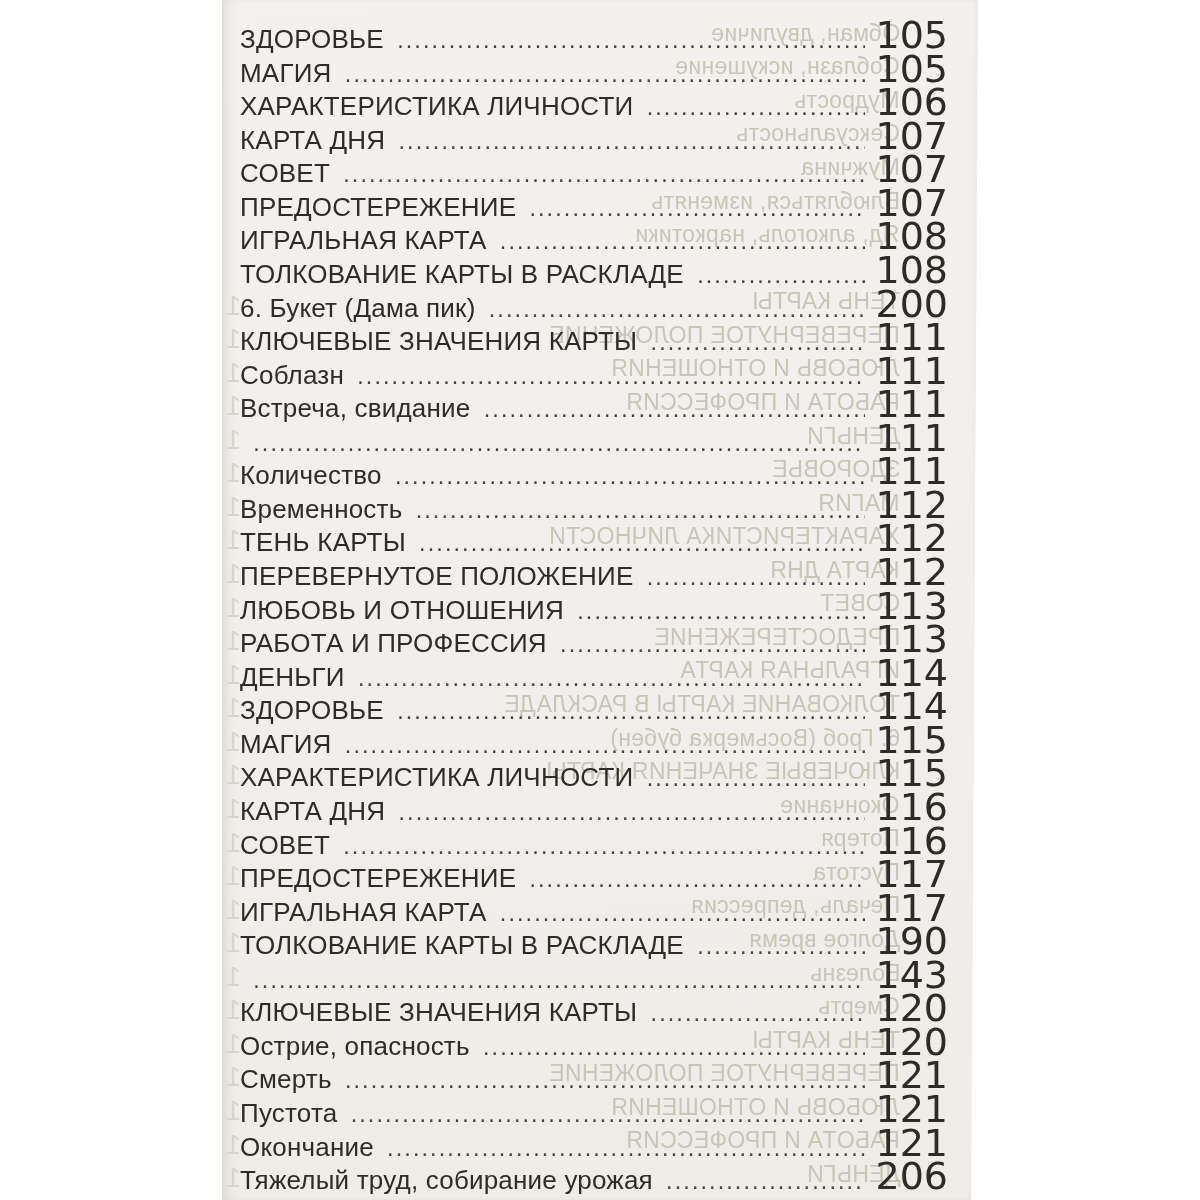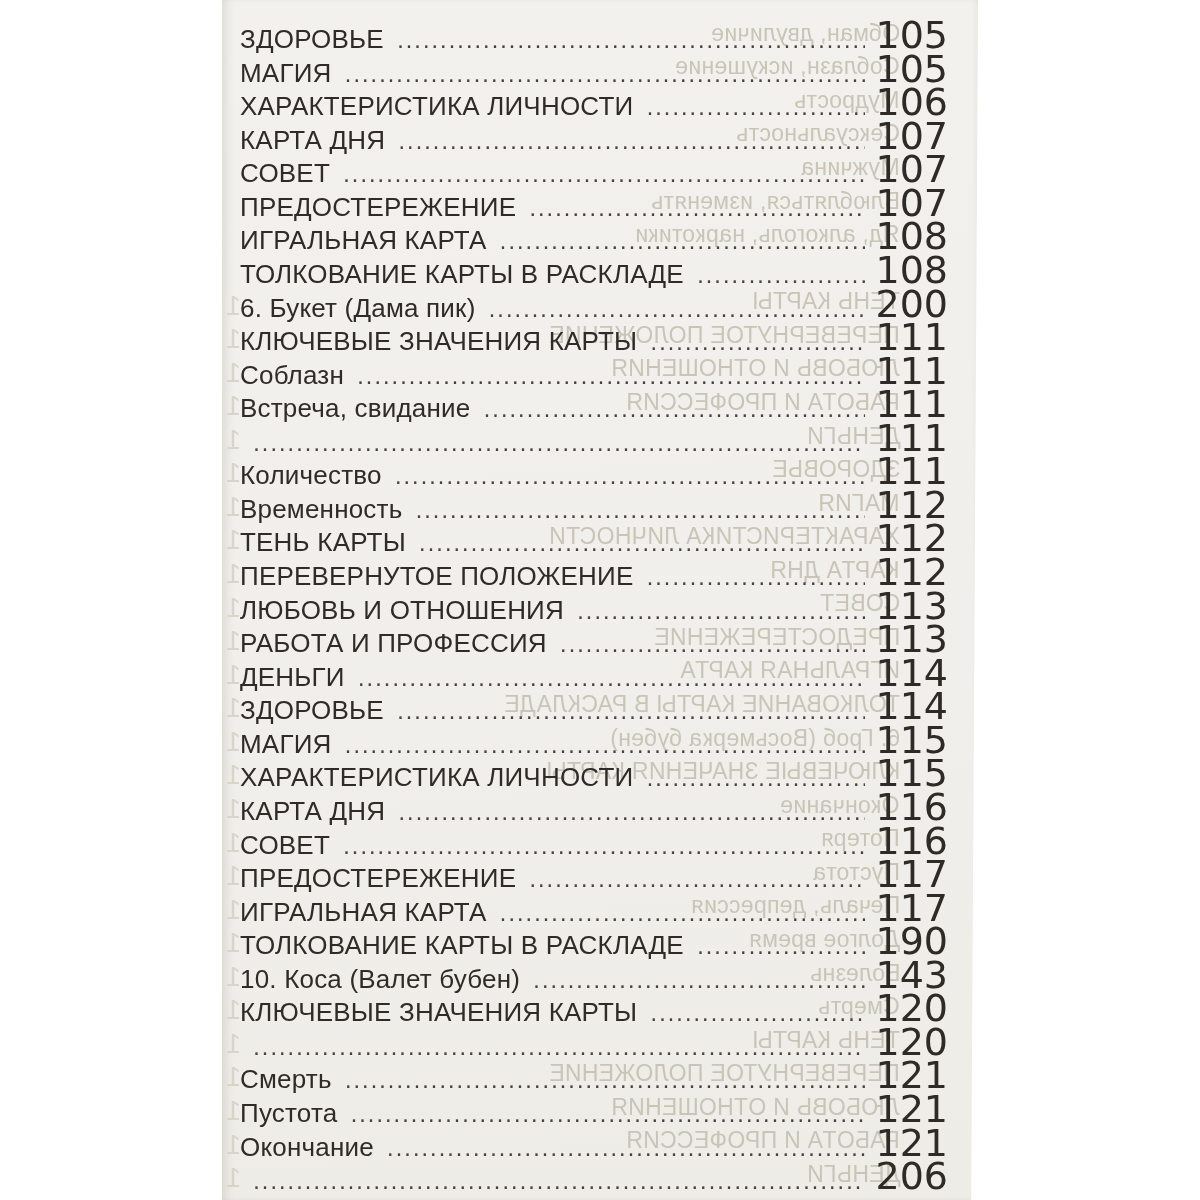--- a/index.html
+++ b/index.html
@@ -399,32 +399,32 @@
     <span class="num">117</span>
   </div>
 
   <div class="row">
     <span class="label">ТОЛКОВАНИЕ КАРТЫ В РАСКЛАДЕ</span>
     <span class="leader">..........................................................................................</span>
     <span class="num">190</span>
   </div>
 
   <div class="row">
-    <span class="label">10. Коса (Валет бубен)</span>
     <span class="leader">..........................................................................................</span>
     <span class="num">143</span>
   </div>
 
   <div class="row">
     <span class="label">КЛЮЧЕВЫЕ ЗНАЧЕНИЯ КАРТЫ</span>
     <span class="leader">..........................................................................................</span>
     <span class="num">120</span>
   </div>
 
   <div class="row">
+    <span class="label">Острие, опасность</span>
     <span class="leader">..........................................................................................</span>
     <span class="num">120</span>
   </div>
 
   <div class="row">
     <span class="label">Смерть</span>
     <span class="leader">..........................................................................................</span>
     <span class="num">121</span>
   </div>
 
@@ -434,18 +434,19 @@
     <span class="num">121</span>
   </div>
 
   <div class="row">
     <span class="label">Окончание</span>
     <span class="leader">..........................................................................................</span>
     <span class="num">121</span>
   </div>
 
   <div class="row">
+    <span class="label">Тяжелый труд, собирание урожая</span>
     <span class="leader">..........................................................................................</span>
     <span class="num">206</span>
   </div>
 </div>
   </div>
 </div>
 
 </body></html>

